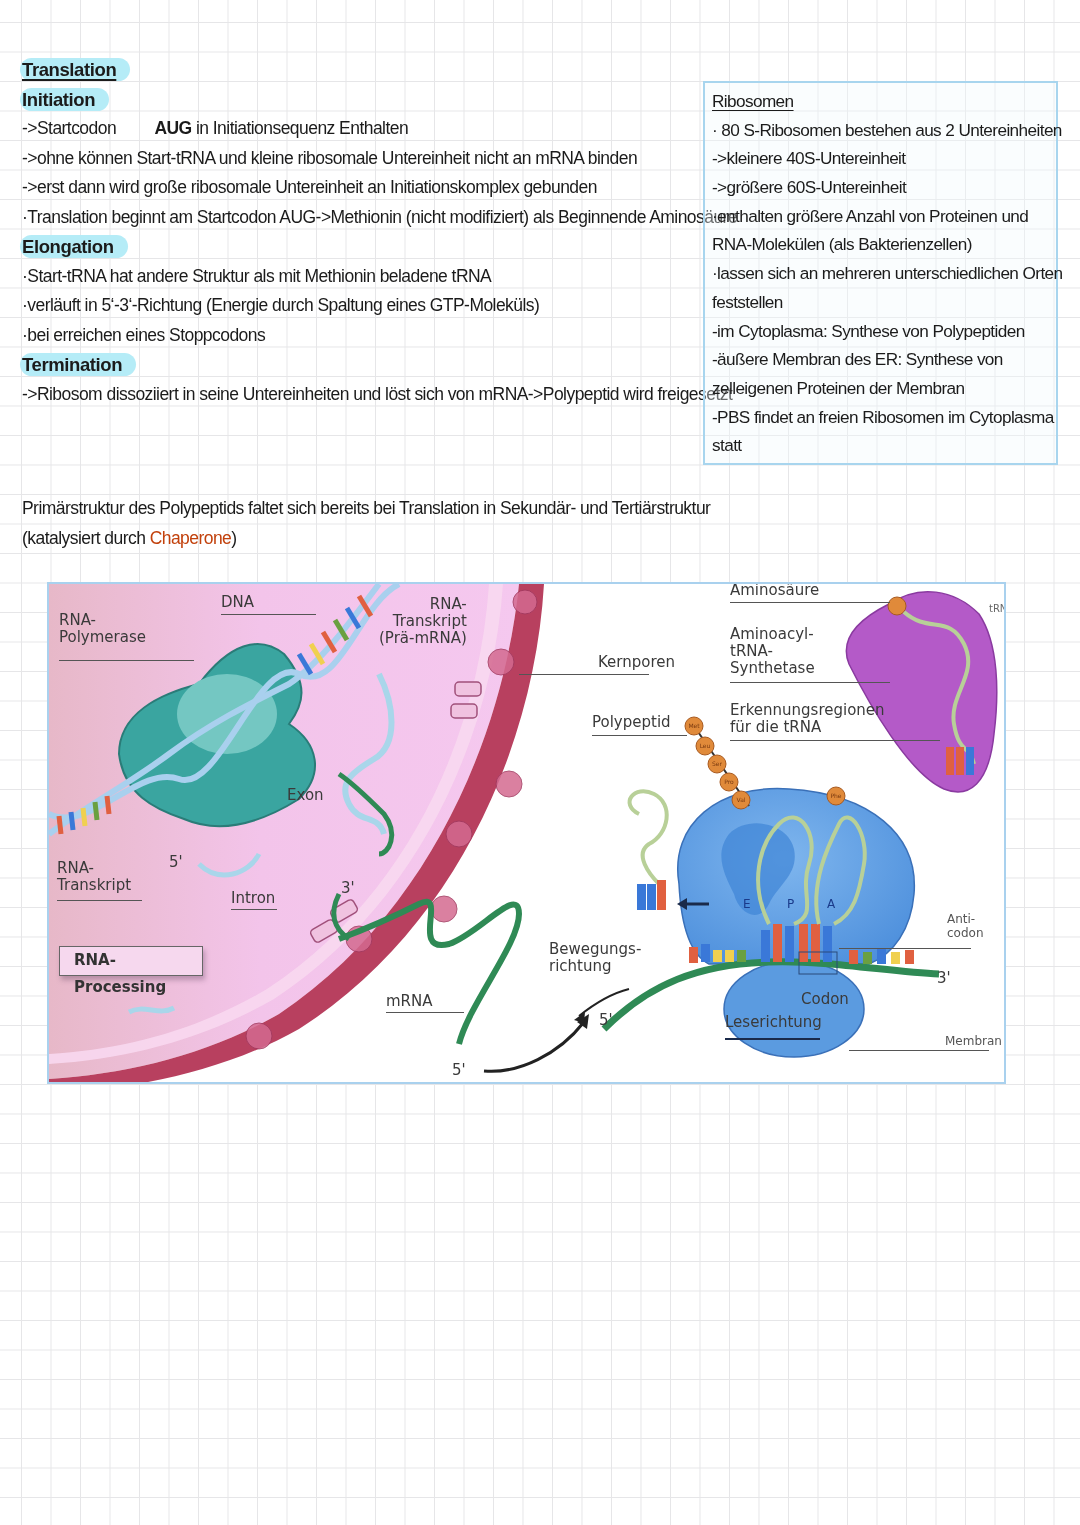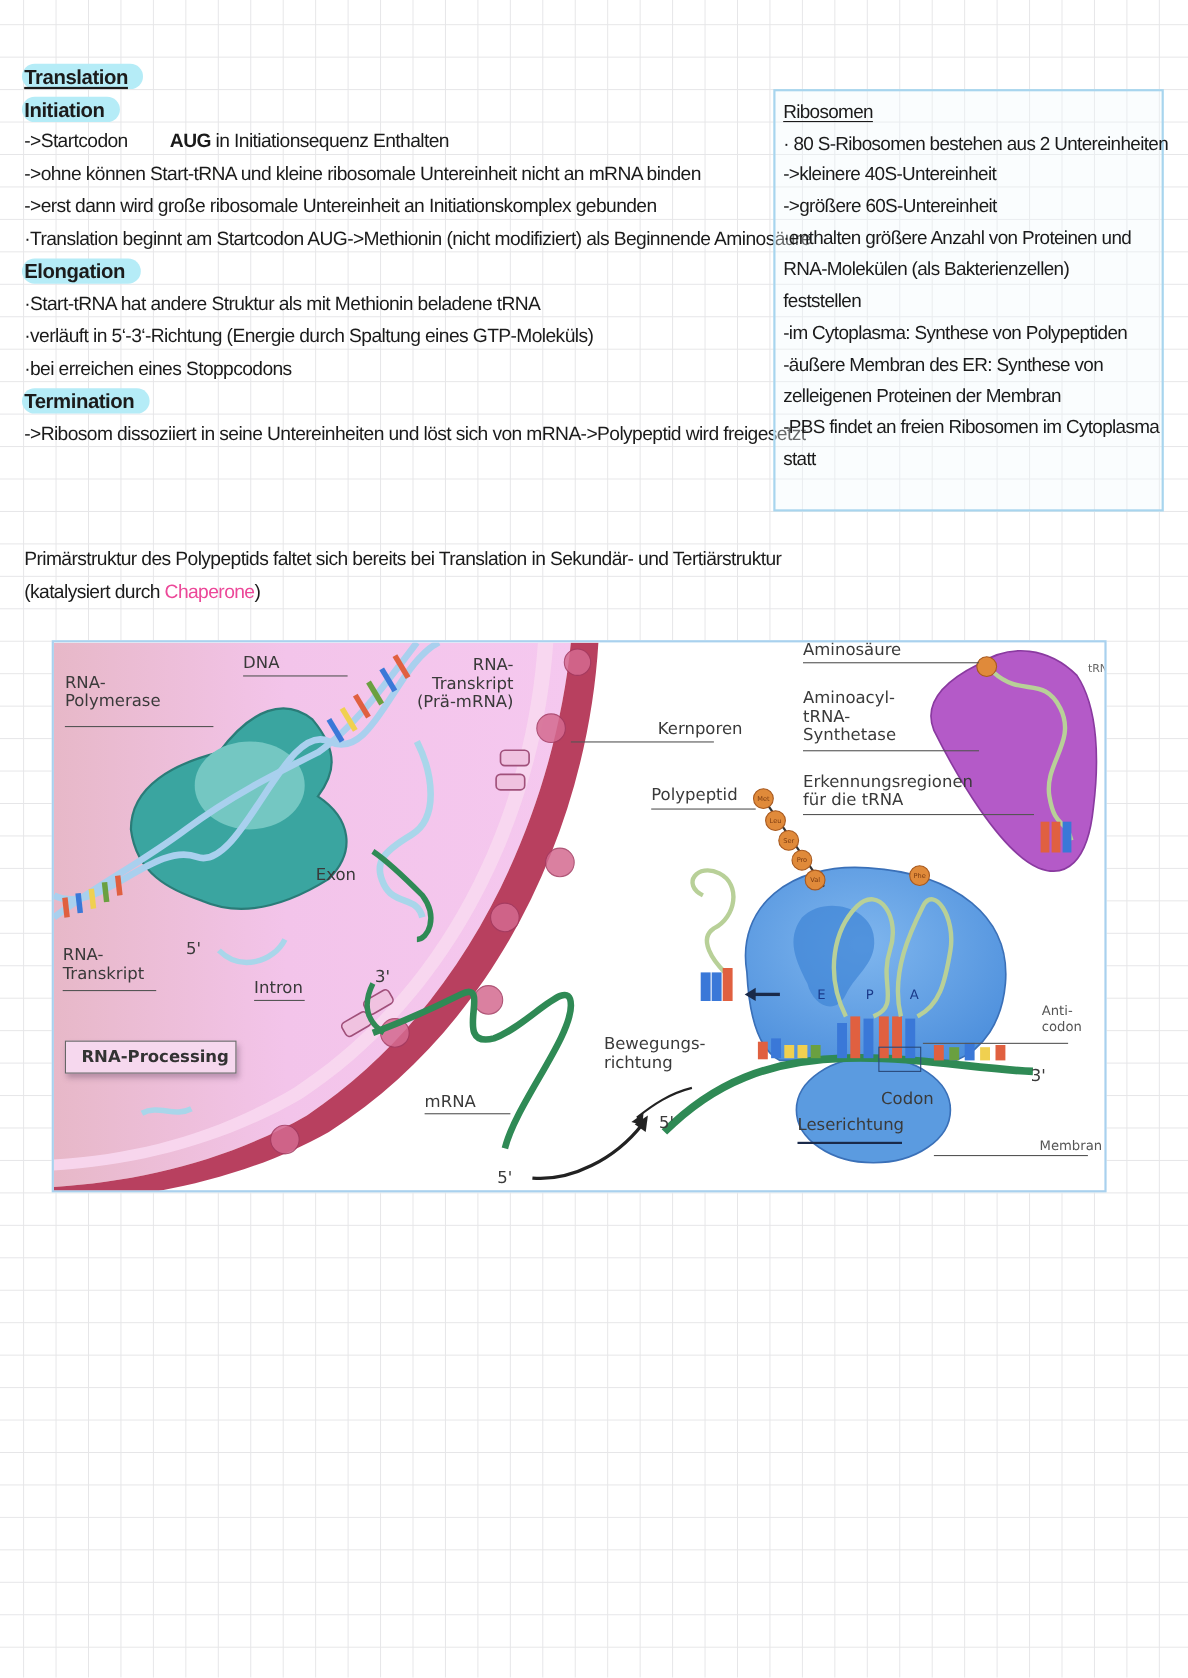--- a/index.html
+++ b/index.html
@@ -18,21 +18,21 @@
   .line {
     font-size: 17.5px; line-height: 29.5px; height: 29.5px; white-space: nowrap;
     letter-spacing: -0.55px; transform-origin: left center;
   }
   .heading { font-weight: bold; letter-spacing: -0.4px; font-size: 18.5px; }
   .hl {
     background: #b5ecf7; border-radius: 14px; padding: 1px 14px 1px 2px; margin-left: -2px;
   }
   .underline { text-decoration: underline; text-decoration-thickness: 2px; text-underline-offset: 3px; }
   .bold { font-weight: bold; margin-left: 34px; }
-  .red { color: #ec4899; }
+  .red { color: #c2410c; }
 
   .para { position: absolute; left: 22px; top: 494px; width: 680px; }
 
   .ribo-box {
     position: absolute; left: 703px; top: 81px; width: 355px; height: 384px;
     border: 2px solid #a8d5ee; box-sizing: border-box; background: rgba(240,248,253,0.35);
     padding: 4px 6px 0 7px;
   }
   .ribo-box .line { font-size: 17.2px; letter-spacing: -0.6px; height: 28.7px; line-height: 28.7px; }
   .ribo-title { text-decoration: underline; text-underline-offset: 3px; }
@@ -44,21 +44,21 @@
   }
   .diagram svg { position: absolute; left: 0; top: 0; }
   .lbl {
     position: absolute; font-family: "DejaVu Sans", sans-serif; font-size: 15px; color: #3a3a3a;
     line-height: 17px; white-space: nowrap;
   }
   .lbl.small { font-size: 12px; color: #555; line-height: 14px; }
   .lbl.tiny { font-size: 10px; color: #666; }
   .lead { position: absolute; height: 1px; background: #555; }
   .proc-box {
-    position: absolute; left: 10px; top: 362px; width: 156px; height: 30px;
+    position: absolute; left: 10px; top: 362px; width: 144px; height: 30px;
     border: 1.5px solid #666; background: #f6d8ee; box-shadow: 2px 4px 5px rgba(90,60,90,0.35);
     box-sizing: border-box; font-family: "DejaVu Sans", sans-serif; font-weight: bold;
     font-size: 15px; color: #333; line-height: 27px; padding-left: 14px;
   }
 </style>
 </head>
 <body>
 
 <div class="notes">
   <div class="line heading">
@@ -91,20 +91,21 @@
   <div class="line"><span>(katalysiert durch </span><span class="red">Chaperone</span><span>)</span></div>
 </div>
 
 <div class="ribo-box">
   <div class="line ribo-title">Ribosomen</div>
   <div class="line">· 80 S-Ribosomen bestehen aus 2 Untereinheiten</div>
   <div class="line">-&gt;kleinere 40S-Untereinheit</div>
   <div class="line">-&gt;größere 60S-Untereinheit</div>
   <div class="line">·enthalten größere Anzahl von Proteinen und</div>
   <div class="line">RNA-Molekülen (als Bakterienzellen)</div>
+  <div class="line">·lassen sich an mehreren unterschiedlichen Orten</div>
   <div class="line">feststellen</div>
   <div class="line">-im Cytoplasma: Synthese von Polypeptiden</div>
   <div class="line">-äußere Membran des ER: Synthese von</div>
   <div class="line">zelleigenen Proteinen der Membran</div>
   <div class="line">-PBS findet an freien Ribosomen im Cytoplasma</div>
   <div class="line">statt</div>
 </div>
 
 <div class="diagram">
   <svg width="959" height="502" viewBox="0 0 959 502">

